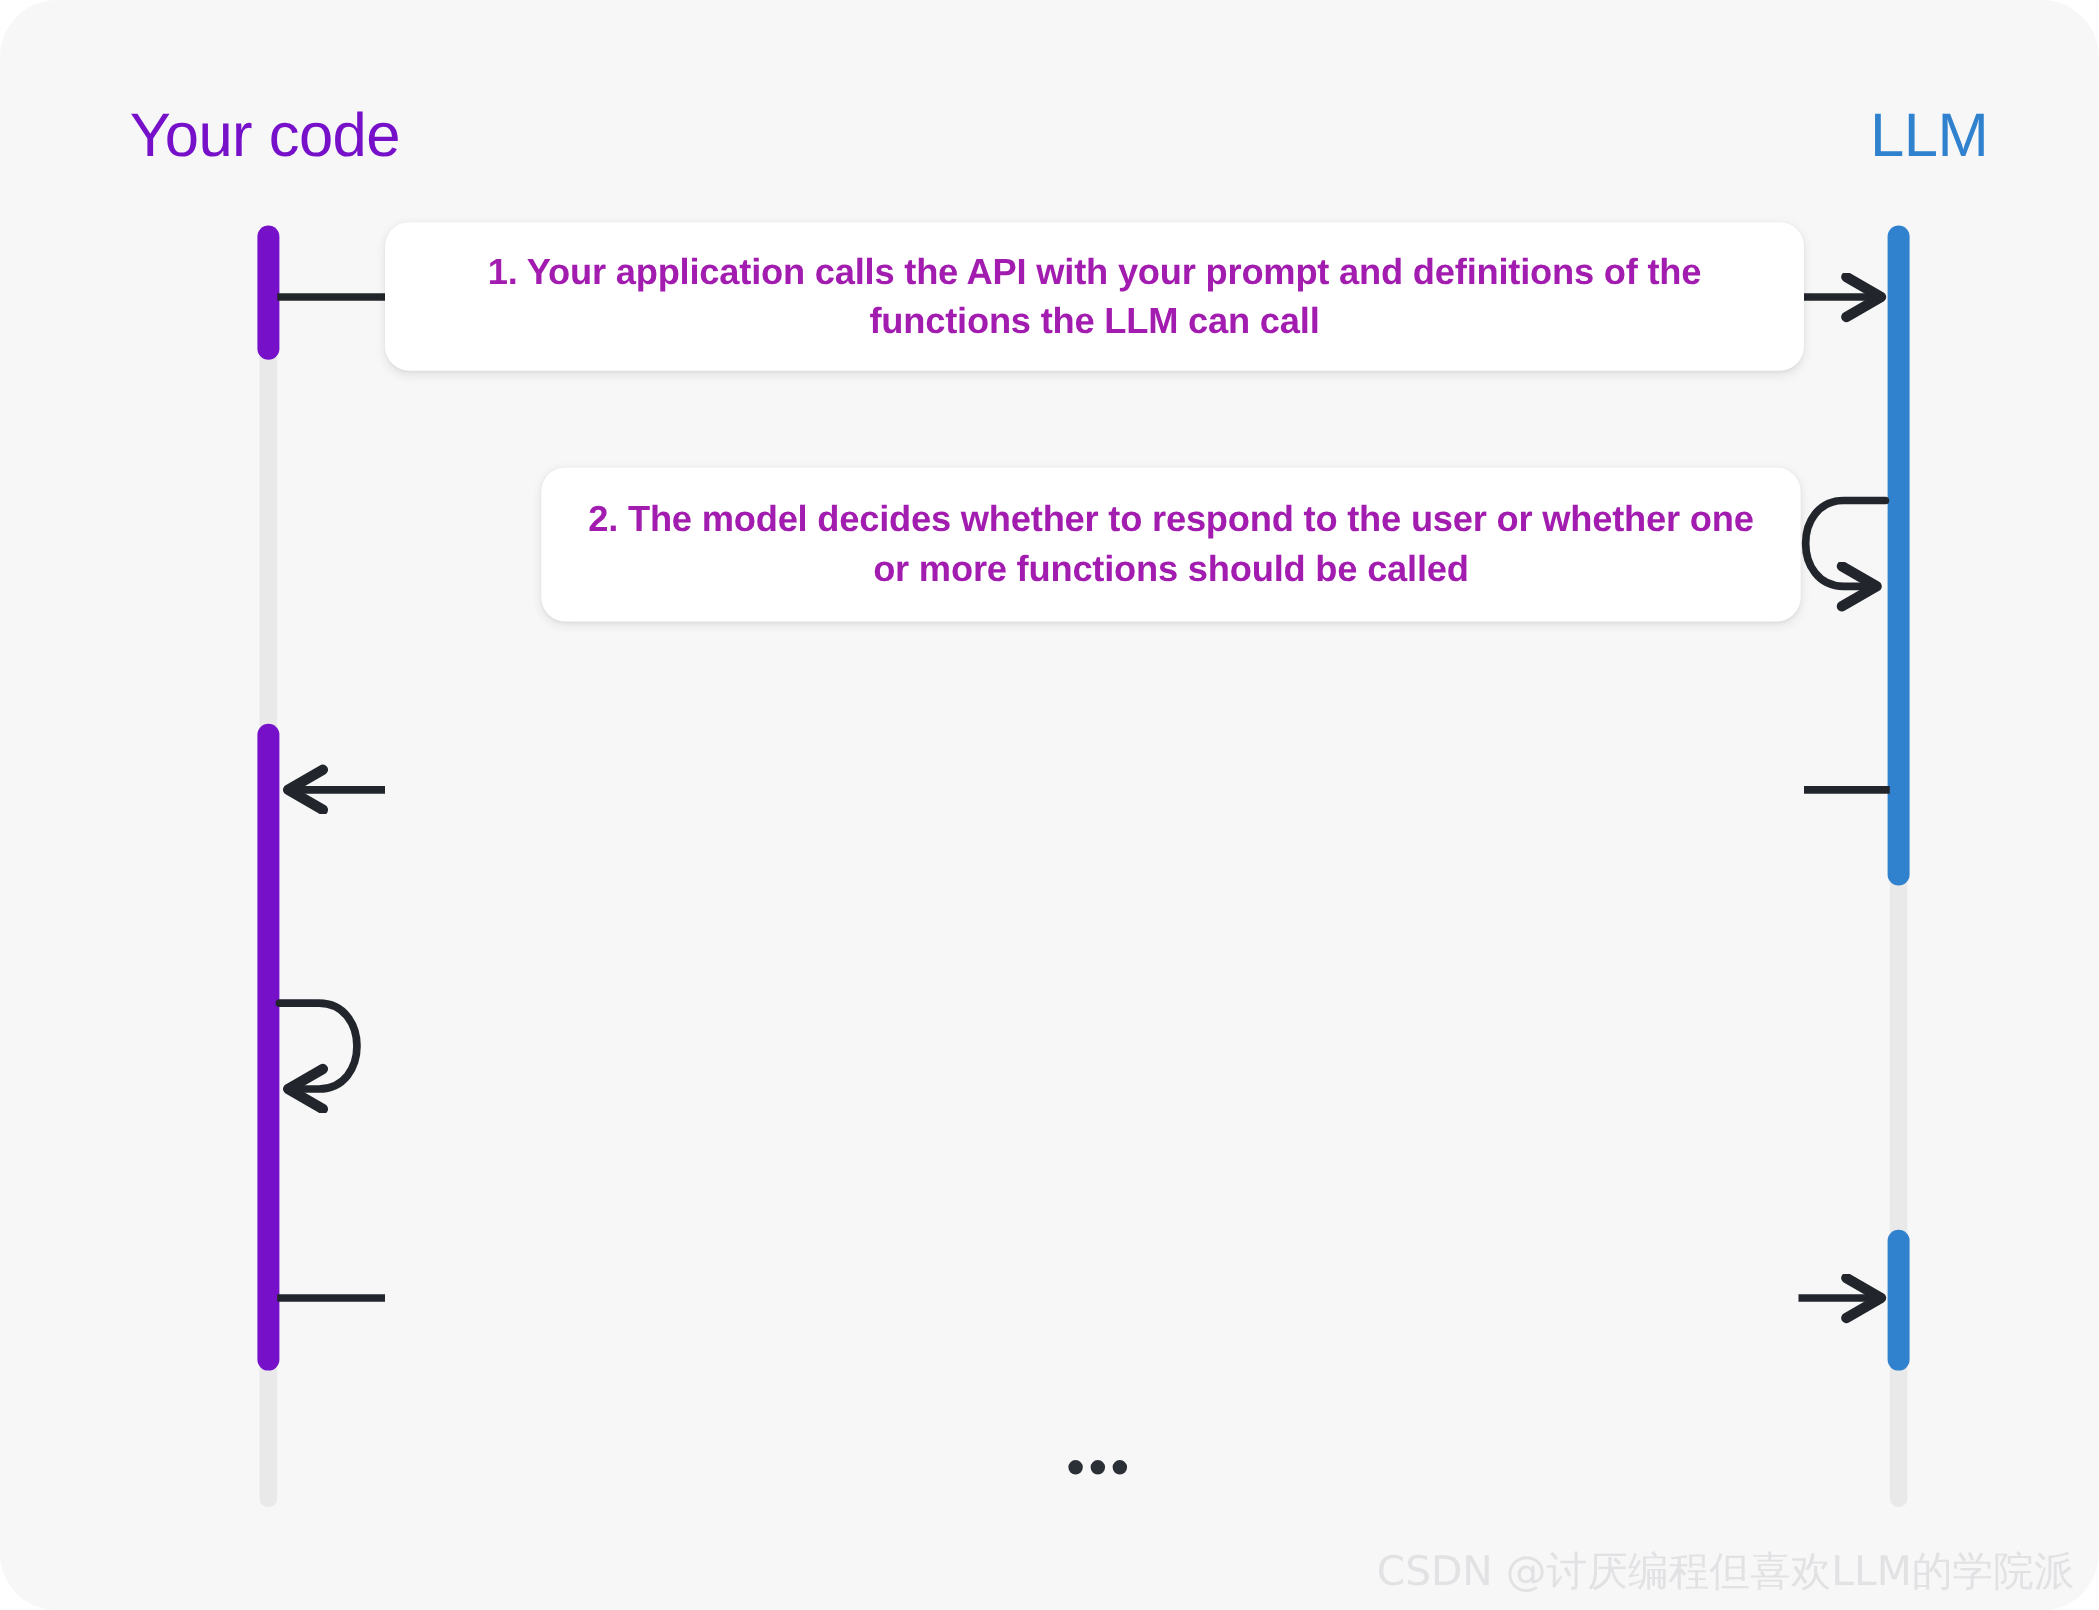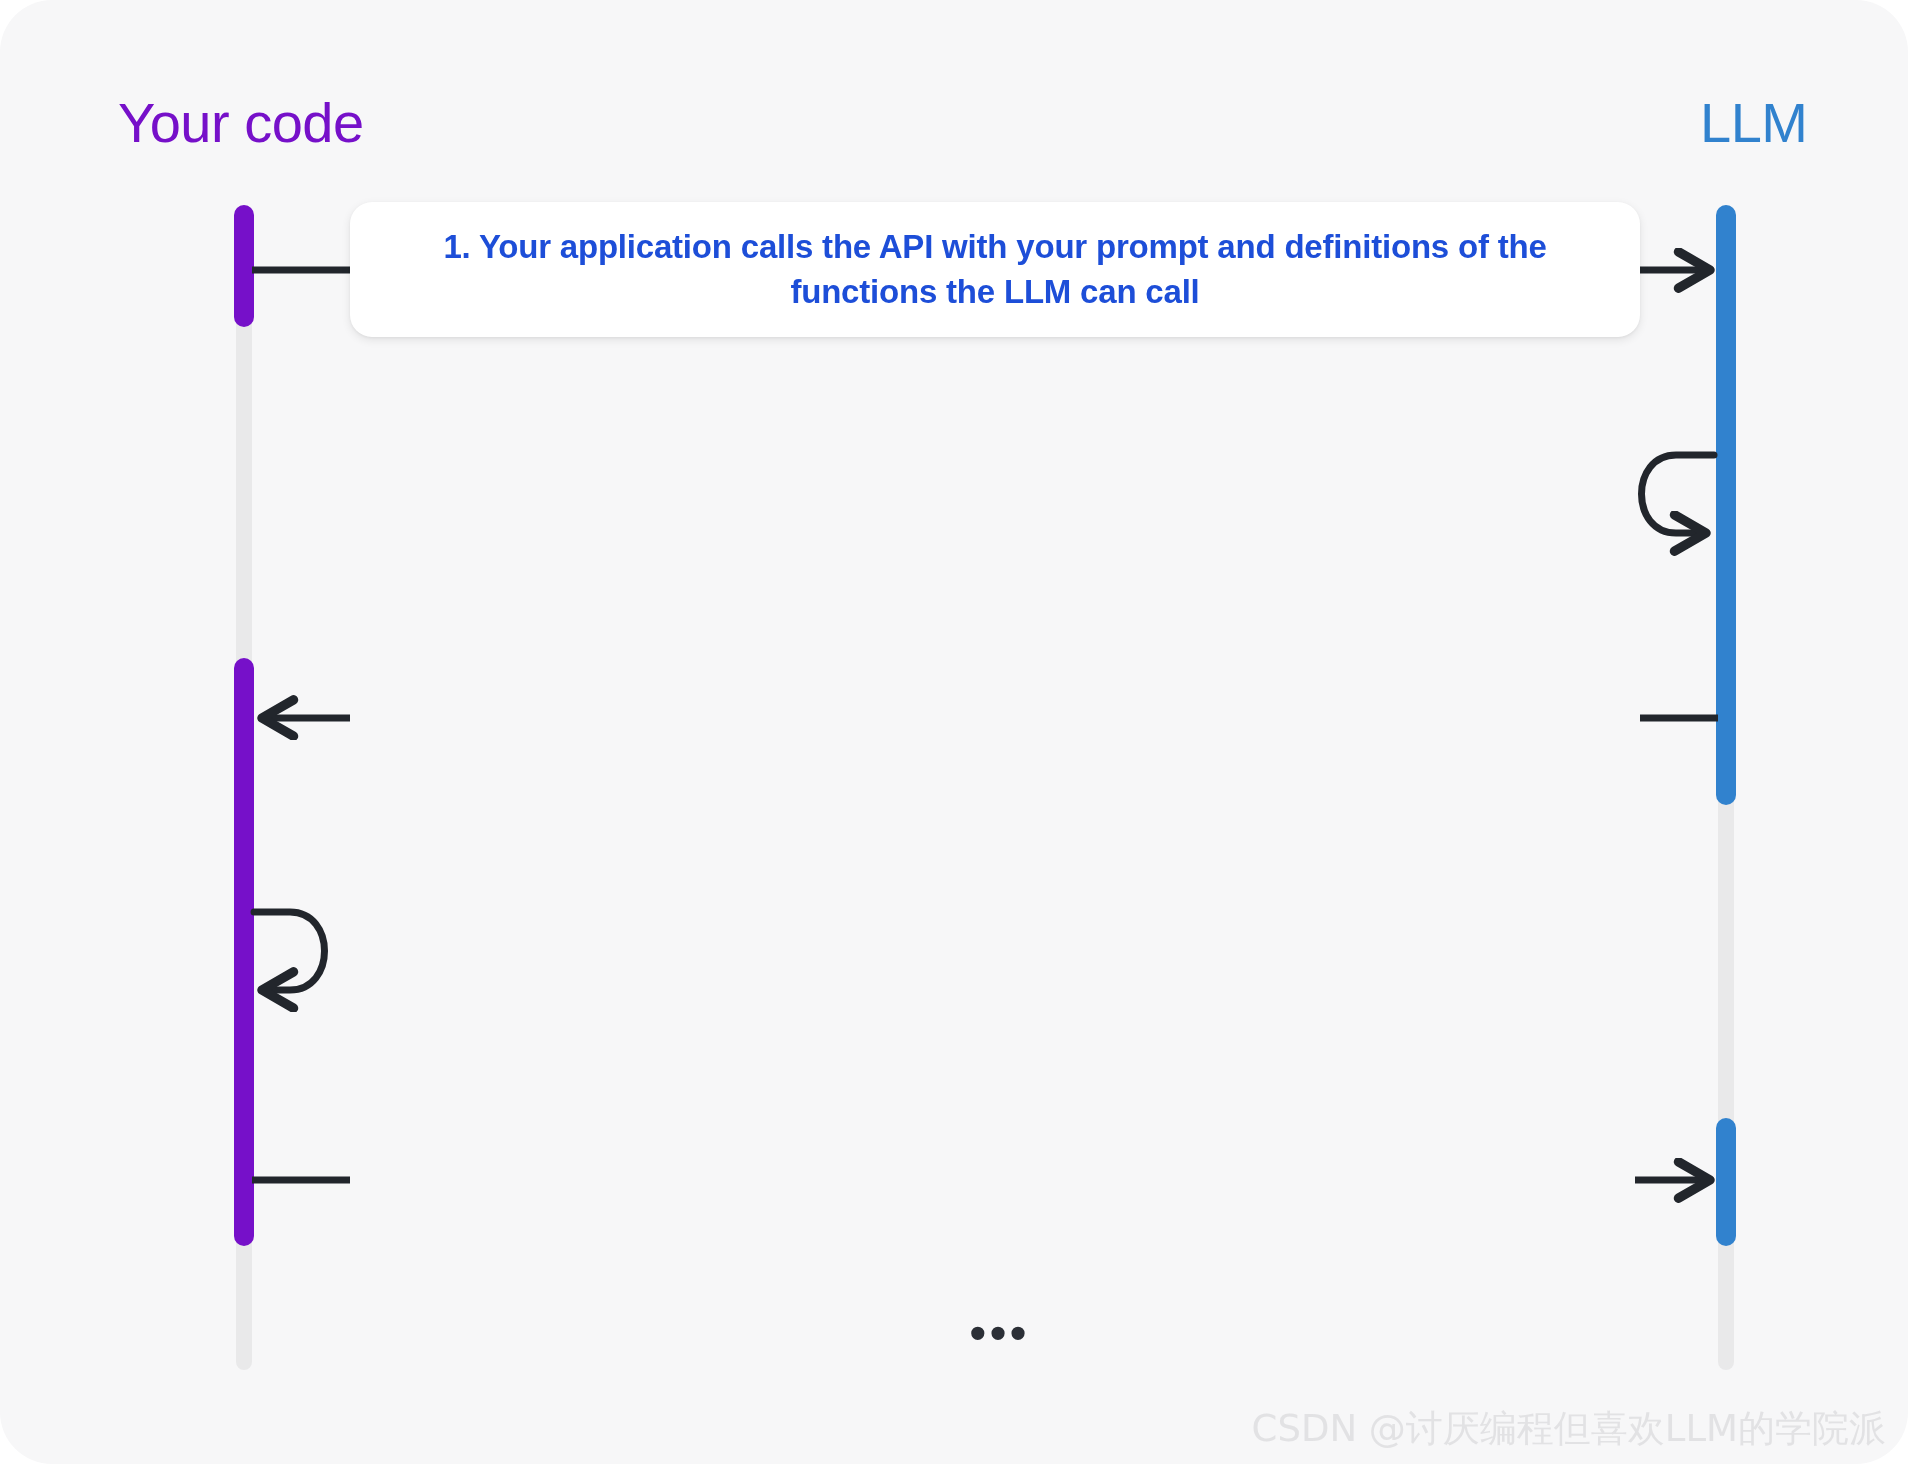--- a/index.html
+++ b/index.html
@@ -77,21 +77,21 @@
     display: flex;
     align-items: center;
     justify-content: center;
     text-align: center;
     box-sizing: border-box;
     padding: 10px 34px;
   }
   .msg-text {
     font-size: 33px;
     font-weight: bold;
-    color: #1d4ed8;
+    color: #a21caf;
     line-height: 1.35;
     letter-spacing: -0.2px;
     white-space: pre-wrap;
   }
 
   #msg-box-1 { left: 350px;  top: 202px;  width: 1290px; height: 135px; }
   #msg-box-2 { left: 492px;  top: 425px;  width: 1145px; height: 140px; }
   #msg-box-3 { left: 355px;  top: 655px;  width: 1285px; height: 138px; }
   #msg-box-4 { left: 350px;  top: 875px;  width: 1115px; height: 140px; }
   #msg-box-5 { left: 350px;  top: 1112px; width: 1285px; height: 138px; }
@@ -166,18 +166,21 @@
 
     <path d="M254,912 L290,912 C336,912 336,990 290,990 L262,990" fill="none" stroke="#22262c" stroke-width="7" stroke-linecap="round" marker-end="url(#arrowhead-left)"></path>
 
     <line x1="252" y1="1180" x2="350" y2="1180" stroke="#22262c" stroke-width="7" stroke-linecap="butt"></line>
     <line x1="1635" y1="1180" x2="1710" y2="1180" stroke="#22262c" stroke-width="7" marker-end="url(#arrowhead-right)"></line>
   </svg>
 
   <div class="msg-box" id="msg-box-1">
     <span class="msg-text">1. Your application calls the API with your prompt and definitions of the functions the LLM can call</span>
   </div>
+  <div class="msg-box" id="msg-box-2">
+    <span class="msg-text">2. The model decides whether to respond to the user or whether one or more functions should be called</span>
+  </div>
 
   <div id="ellipsis">•••</div>
 
   <div id="watermark">CSDN @讨厌编程但喜欢LLM的学院派</div>
 
 </div>
 
 </body></html>

